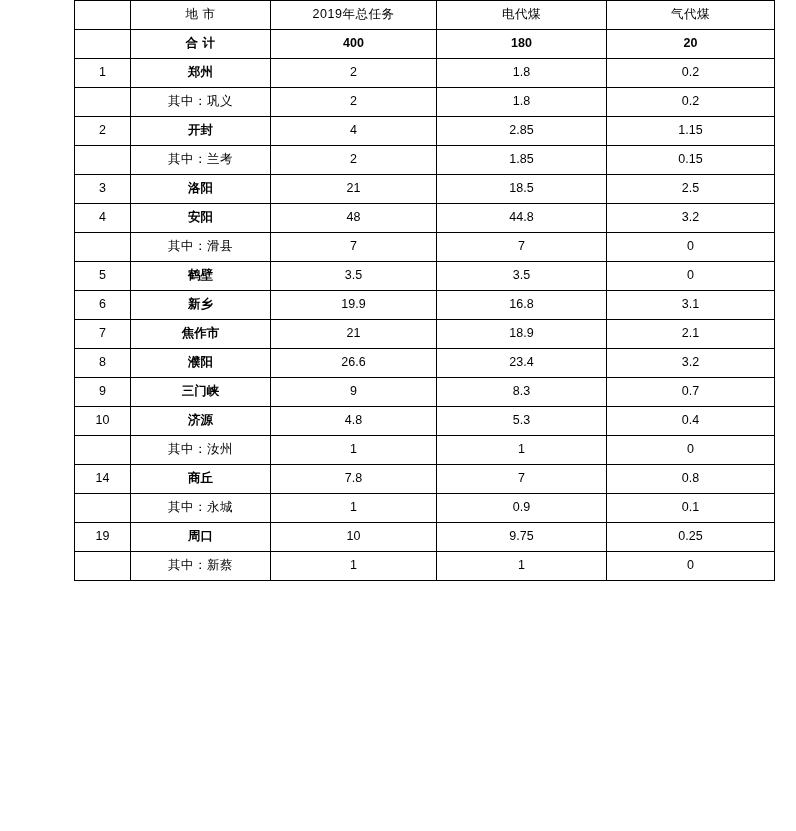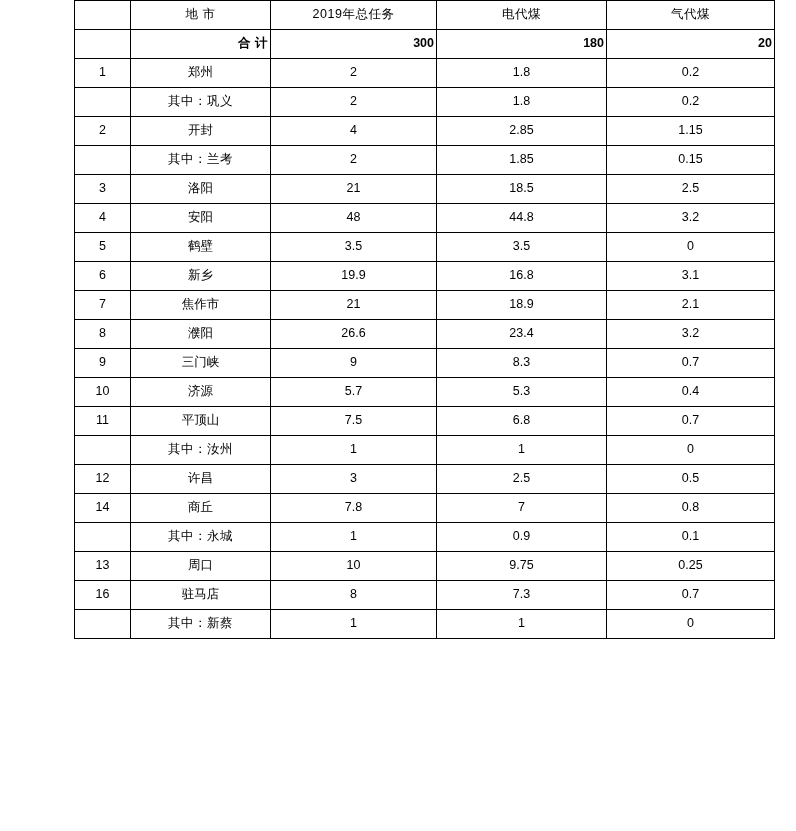--- a/index.html
+++ b/index.html
@@ -45,24 +45,23 @@
     font-family: "Liberation Sans", sans-serif;
     overflow: hidden;
     white-space: nowrap;
   }
   td.head {
     font-size: 13px;
     letter-spacing: 0.5px;
   }
   td.bold, tr.bold td {
     font-weight: bold;
-    text-align: right;
   }
   td.city {
-    font-weight: normal;
+    font-weight: bold;
   }
   td.sub-city {
     font-weight: normal;
     text-align: right;
     padding-right: 14px;
     letter-spacing: 0.5px;
     margin-top: 40px;
   }
   td.section-label {
     font-weight: bold;
@@ -96,21 +95,21 @@
         <td class="head">地  市</td>
         <td class="head">2019年总任务</td>
         <td class="head">电代煤</td>
         <td class="head">气代煤</td>
       </tr>
     </thead>
     <tbody id="tbody">
         <tr class="bold">
           <td></td>
           <td class="section-label">合  计</td>
-          <td class="bold">300</td>
+          <td class="bold">400</td>
           <td class="bold">180</td>
           <td class="bold">20</td>
         </tr>
         <tr>
           <td>1</td>
           <td class="city">郑州</td>
           <td>2</td>
           <td>1.8</td>
           <td>0.2</td>
         </tr>
@@ -143,20 +142,27 @@
           <td>2.5</td>
         </tr>
         <tr>
           <td>4</td>
           <td class="city">安阳</td>
           <td>48</td>
           <td>44.8</td>
           <td>3.2</td>
         </tr>
         <tr>
+          <td></td>
+          <td class="sub-city">其中：滑县</td>
+          <td>7</td>
+          <td>7</td>
+          <td>0</td>
+        </tr>
+        <tr>
           <td>5</td>
           <td class="city">鹤壁</td>
           <td>3.5</td>
           <td>3.5</td>
           <td>0</td>
         </tr>
         <tr>
           <td>6</td>
           <td class="city">新乡</td>
           <td>19.9</td>
@@ -180,72 +186,51 @@
         <tr>
           <td>9</td>
           <td class="city">三门峡</td>
           <td>9</td>
           <td>8.3</td>
           <td>0.7</td>
         </tr>
         <tr>
           <td>10</td>
           <td class="city">济源</td>
-          <td>5.7</td>
+          <td>4.8</td>
           <td>5.3</td>
           <td>0.4</td>
         </tr>
         <tr>
-          <td>11</td>
-          <td class="city">平顶山</td>
-          <td>7.5</td>
-          <td>6.8</td>
-          <td>0.7</td>
-        </tr>
-        <tr>
           <td></td>
           <td class="sub-city">其中：汝州</td>
           <td>1</td>
           <td>1</td>
           <td>0</td>
-        </tr>
-        <tr>
-          <td>12</td>
-          <td class="city">许昌</td>
-          <td>3</td>
-          <td>2.5</td>
-          <td>0.5</td>
         </tr>
         <tr>
           <td>14</td>
           <td class="city">商丘</td>
           <td>7.8</td>
           <td>7</td>
           <td>0.8</td>
         </tr>
         <tr>
           <td></td>
           <td class="sub-city">其中：永城</td>
           <td>1</td>
           <td>0.9</td>
           <td>0.1</td>
         </tr>
         <tr>
-          <td>13</td>
+          <td>19</td>
           <td class="city">周口</td>
           <td>10</td>
           <td>9.75</td>
           <td>0.25</td>
-        </tr>
-        <tr>
-          <td>16</td>
-          <td class="city">驻马店</td>
-          <td>8</td>
-          <td>7.3</td>
-          <td>0.7</td>
         </tr>
         <tr>
           <td></td>
           <td class="sub-city">其中：新蔡</td>
           <td>1</td>
           <td>1</td>
           <td>0</td>
         </tr>
       </tbody>
   </table>

